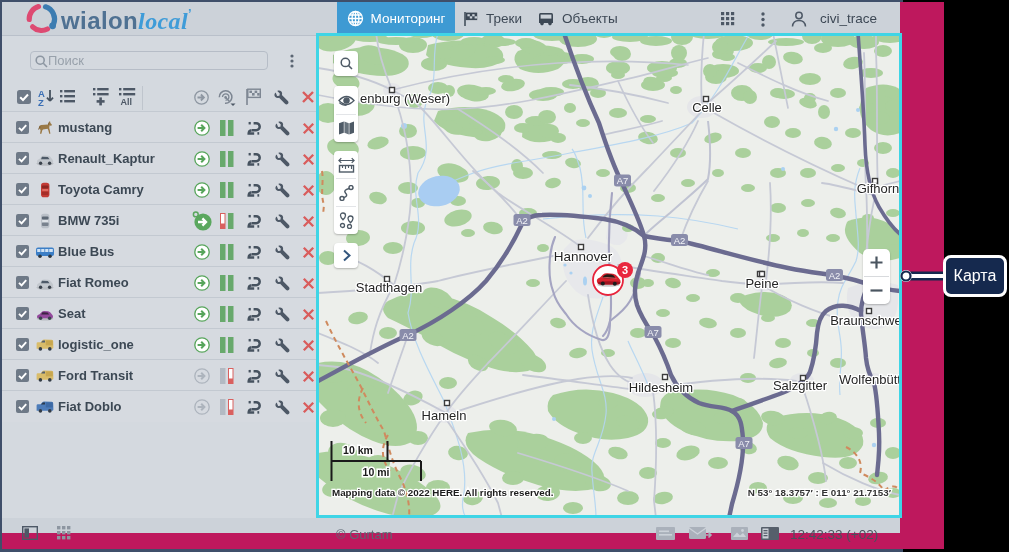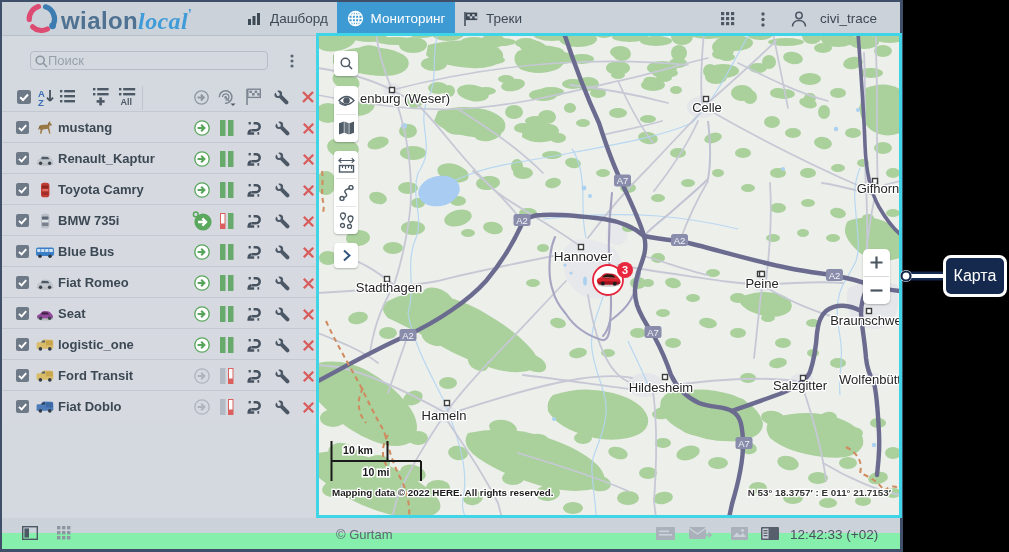--- a/index.html
+++ b/index.html
@@ -1,19 +1,19 @@
 <!DOCTYPE html>
 <html><head>
 <meta charset="utf-8">
 <style>
 html,body{margin:0;padding:0;}
 body{width:1009px;height:552px;background:#000;position:relative;overflow:hidden;
   font-family:"Liberation Sans",sans-serif;}
 .abs{position:absolute;}
-#app{left:2px;top:2px;width:898px;height:547px;background:#86efac;}
+#app{left:2px;top:2px;width:898px;height:547px;background:#be185d;padding-left:44px;}
 .frame{background:#3f4f6a;}
 
 #topbar{left:0;top:0;width:898px;height:33px;background:#ccd2d9;border-bottom:1px solid #b9c0ca;}
 .tab{position:absolute;top:0;height:33px;display:flex;align-items:center;color:#3d4855;font-size:13.5px;}
 .tab svg{margin-right:7px;}
 #tab-mon{background:#3e9ad3;color:#fff;text-align:center;}
 
 #panel{left:0;top:34px;width:316px;height:482px;background:#d4d9df;}
 #searchbox{left:28px;top:15px;width:236px;height:17px;border:1px solid #b6bdc7;border-radius:4px;color:#98a1ab;font-size:13px;}
 .row{position:absolute;left:0;width:316px;height:31px;border-top:1px solid #c3c9d1;background:#d6dae0;}
@@ -42,29 +42,20 @@
   <svg class="abs" style="left:23px;top:1px;" width="34" height="32" viewBox="0 0 34 32">
     <g fill="none" stroke-linecap="round">
       <path d="M13.5 3.6 A 13 13 0 0 0 4.2 16.5" stroke="#dd4a72" stroke-width="5.2"></path>
       <path d="M7.6 23.8 A 13 13 0 0 0 22.5 26" stroke="#dd4a72" stroke-width="5.2"></path>
       <path d="M20.5 3.8 A 13 13 0 0 1 28.6 21" stroke="#3c7cb1" stroke-width="5.2"></path>
       <circle cx="27.6" cy="22.8" r="3.4" fill="#3c7cb1" stroke="none"></circle>
     </g>
   </svg>
   <div class="abs" style="left:59px;top:4px;font-size:24px;color:#4f7192;font-weight:bold;letter-spacing:0.4px;">wialon<span style="color:#3f9cd8;font-family:'Liberation Serif',serif;font-style:italic;">local</span><span style="color:#3f9cd8;font-size:13px;vertical-align:11px;">’</span></div>
 
-  <div class="tab" style="left:244px;">
-    <svg width="17" height="17" viewBox="0 0 17 17">
-          <g fill="#3d4855">
-            <rect x="2" y="9" width="3" height="6"></rect>
-            <rect x="6.5" y="6" width="3" height="9"></rect>
-            <rect x="11" y="3" width="3" height="12"></rect>
-          </g>
-        </svg>
-    Дашборд</div>
   <div class="tab" id="tab-mon" style="left:335px;width:118px;justify-content:center;">
     <svg width="17" height="17" viewBox="0 0 17 17">
           <g stroke="#fff" stroke-width="1.3" fill="none">
             <circle cx="8.5" cy="8.5" r="7"></circle>
             <path d="M1.5 8.5h14M8.5 1.5v14"></path>
             <ellipse cx="8.5" cy="8.5" rx="3.4" ry="7"></ellipse>
             <path d="M2.6 5h11.8M2.6 12h11.8"></path>
           </g>
         </svg>
     Мониторинг</div>
@@ -75,20 +66,30 @@
             <rect x="3.7" y="2.6" width="11.5" height="7.5" fill="#3d4855" stroke="none"></rect>
           </g>
           <g fill="#ccd2d9">
             <rect x="5.4" y="4.2" width="2.4" height="2.1"></rect>
             <rect x="10.2" y="4.2" width="2.4" height="2.1"></rect>
             <rect x="7.8" y="6.3" width="2.4" height="2.2"></rect>
             <rect x="12.6" y="6.3" width="2.4" height="2.2"></rect>
           </g>
         </svg>
     Треки</div>
+  <div class="tab" style="left:535px;">
+    <svg width="18" height="17" viewBox="0 0 18 17">
+          <g fill="#3d4855">
+            <path d="M2 4.5 Q2 3 3.5 3 h11 Q16 3 16 4.5 V13 H2 Z"></path>
+            <circle cx="5" cy="13.6" r="1.8"></circle>
+            <circle cx="13" cy="13.6" r="1.8"></circle>
+          </g>
+          <rect x="3.6" y="4.6" width="10.8" height="4" fill="#ccd2d9"></rect>
+        </svg>
+    Объекты</div>
 
   <svg class="abs" style="left:719px;top:10px;" width="19" height="14" viewBox="0 0 19 14">
         <g fill="#4d5866">
           <rect x="0" y="0" width="3.2" height="3.2"></rect>
           <rect x="5" y="0" width="3.2" height="3.2"></rect>
           <rect x="10" y="0" width="3.2" height="3.2"></rect>
           <rect x="0" y="5" width="3.2" height="3.2"></rect>
           <rect x="5" y="5" width="3.2" height="3.2"></rect>
           <rect x="10" y="5" width="3.2" height="3.2"></rect>
           <rect x="0" y="10" width="3.2" height="3.2"></rect>

